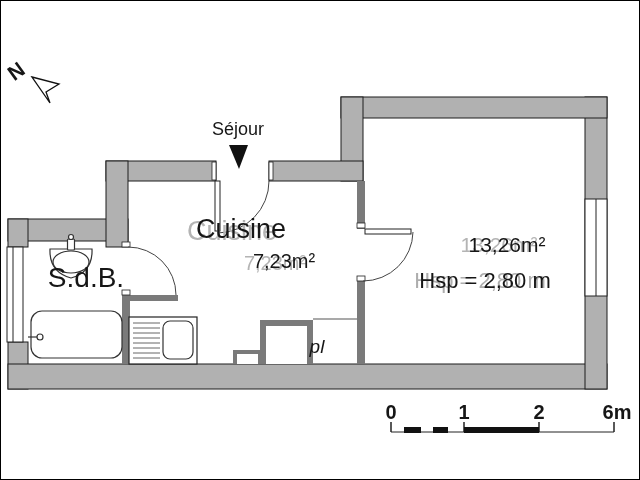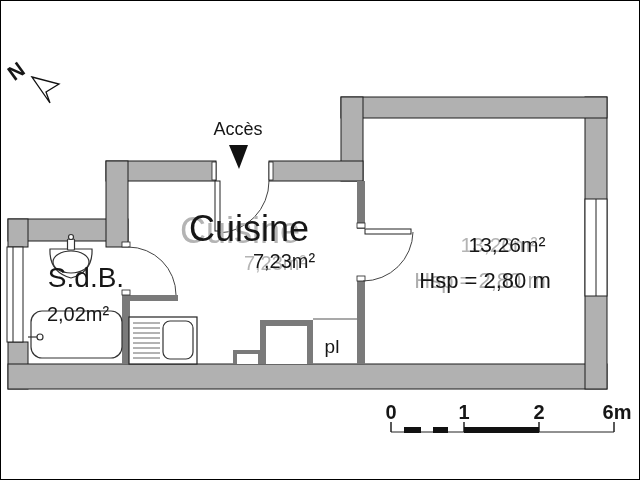--- a/index.html
+++ b/index.html
@@ -102,31 +102,30 @@
       <line x1="463" y1="421" x2="463" y2="431" stroke="#222" stroke-width="1.5"></line>
       <line x1="538" y1="421" x2="538" y2="431" stroke="#222" stroke-width="1.5"></line>
       <line x1="613" y1="421" x2="613" y2="431" stroke="#222" stroke-width="1.5"></line>
       <rect x="403" y="426" width="17" height="6" fill="#111"></rect>
       <rect x="432" y="426" width="15" height="6" fill="#111"></rect>
       <rect x="463" y="426" width="75" height="6" fill="#111"></rect>
     </g>
   </svg>
 
   <div class="label north-n" style="left:15px;top:70px;">N</div>
-  <div class="label" style="left:237px;top:128px;font-size:18px;">Accès</div>
+  <div class="label" style="left:237px;top:128px;font-size:18px;">Séjour</div>
 
   <div class="label room-name" style="left:85px;top:277px;">S.d.B.</div>
-  <div class="label room-area" style="left:77px;top:313px;">2,02m²</div>
 
-  <div class="label room-name ghostA" style="left:248px;top:228px;font-size:36px;">Cuisine</div>
+  <div class="label room-name ghostA" style="left:240px;top:228px;font-size:27px;">Cuisine</div>
   <div class="label room-area ghostA" style="left:247px;top:260px;margin-left:36px;">7,23m²</div>
 
   <div class="label room-area ghostB" style="left:482px;top:243px;font-size:21px;">13,26m²</div>
   <div class="label ghostC" style="left:484px;top:280px;font-size:22px;">Hsp = 2,80 m</div>
 
-  <div class="label" style="left:331px;top:345px;font-size:19px;">pl</div>
+  <div class="label" style="left:316px;top:345px;font-size:19px;font-style:italic;">pl</div>
 
   <div class="label scale-num" style="left:390px;top:411px;">0</div>
   <div class="label scale-num" style="left:463px;top:411px;">1</div>
   <div class="label scale-num" style="left:538px;top:411px;">2</div>
   <div class="label scale-num" style="left:616px;top:411px;">6m</div>
 
 </div>
 
 </body></html>

